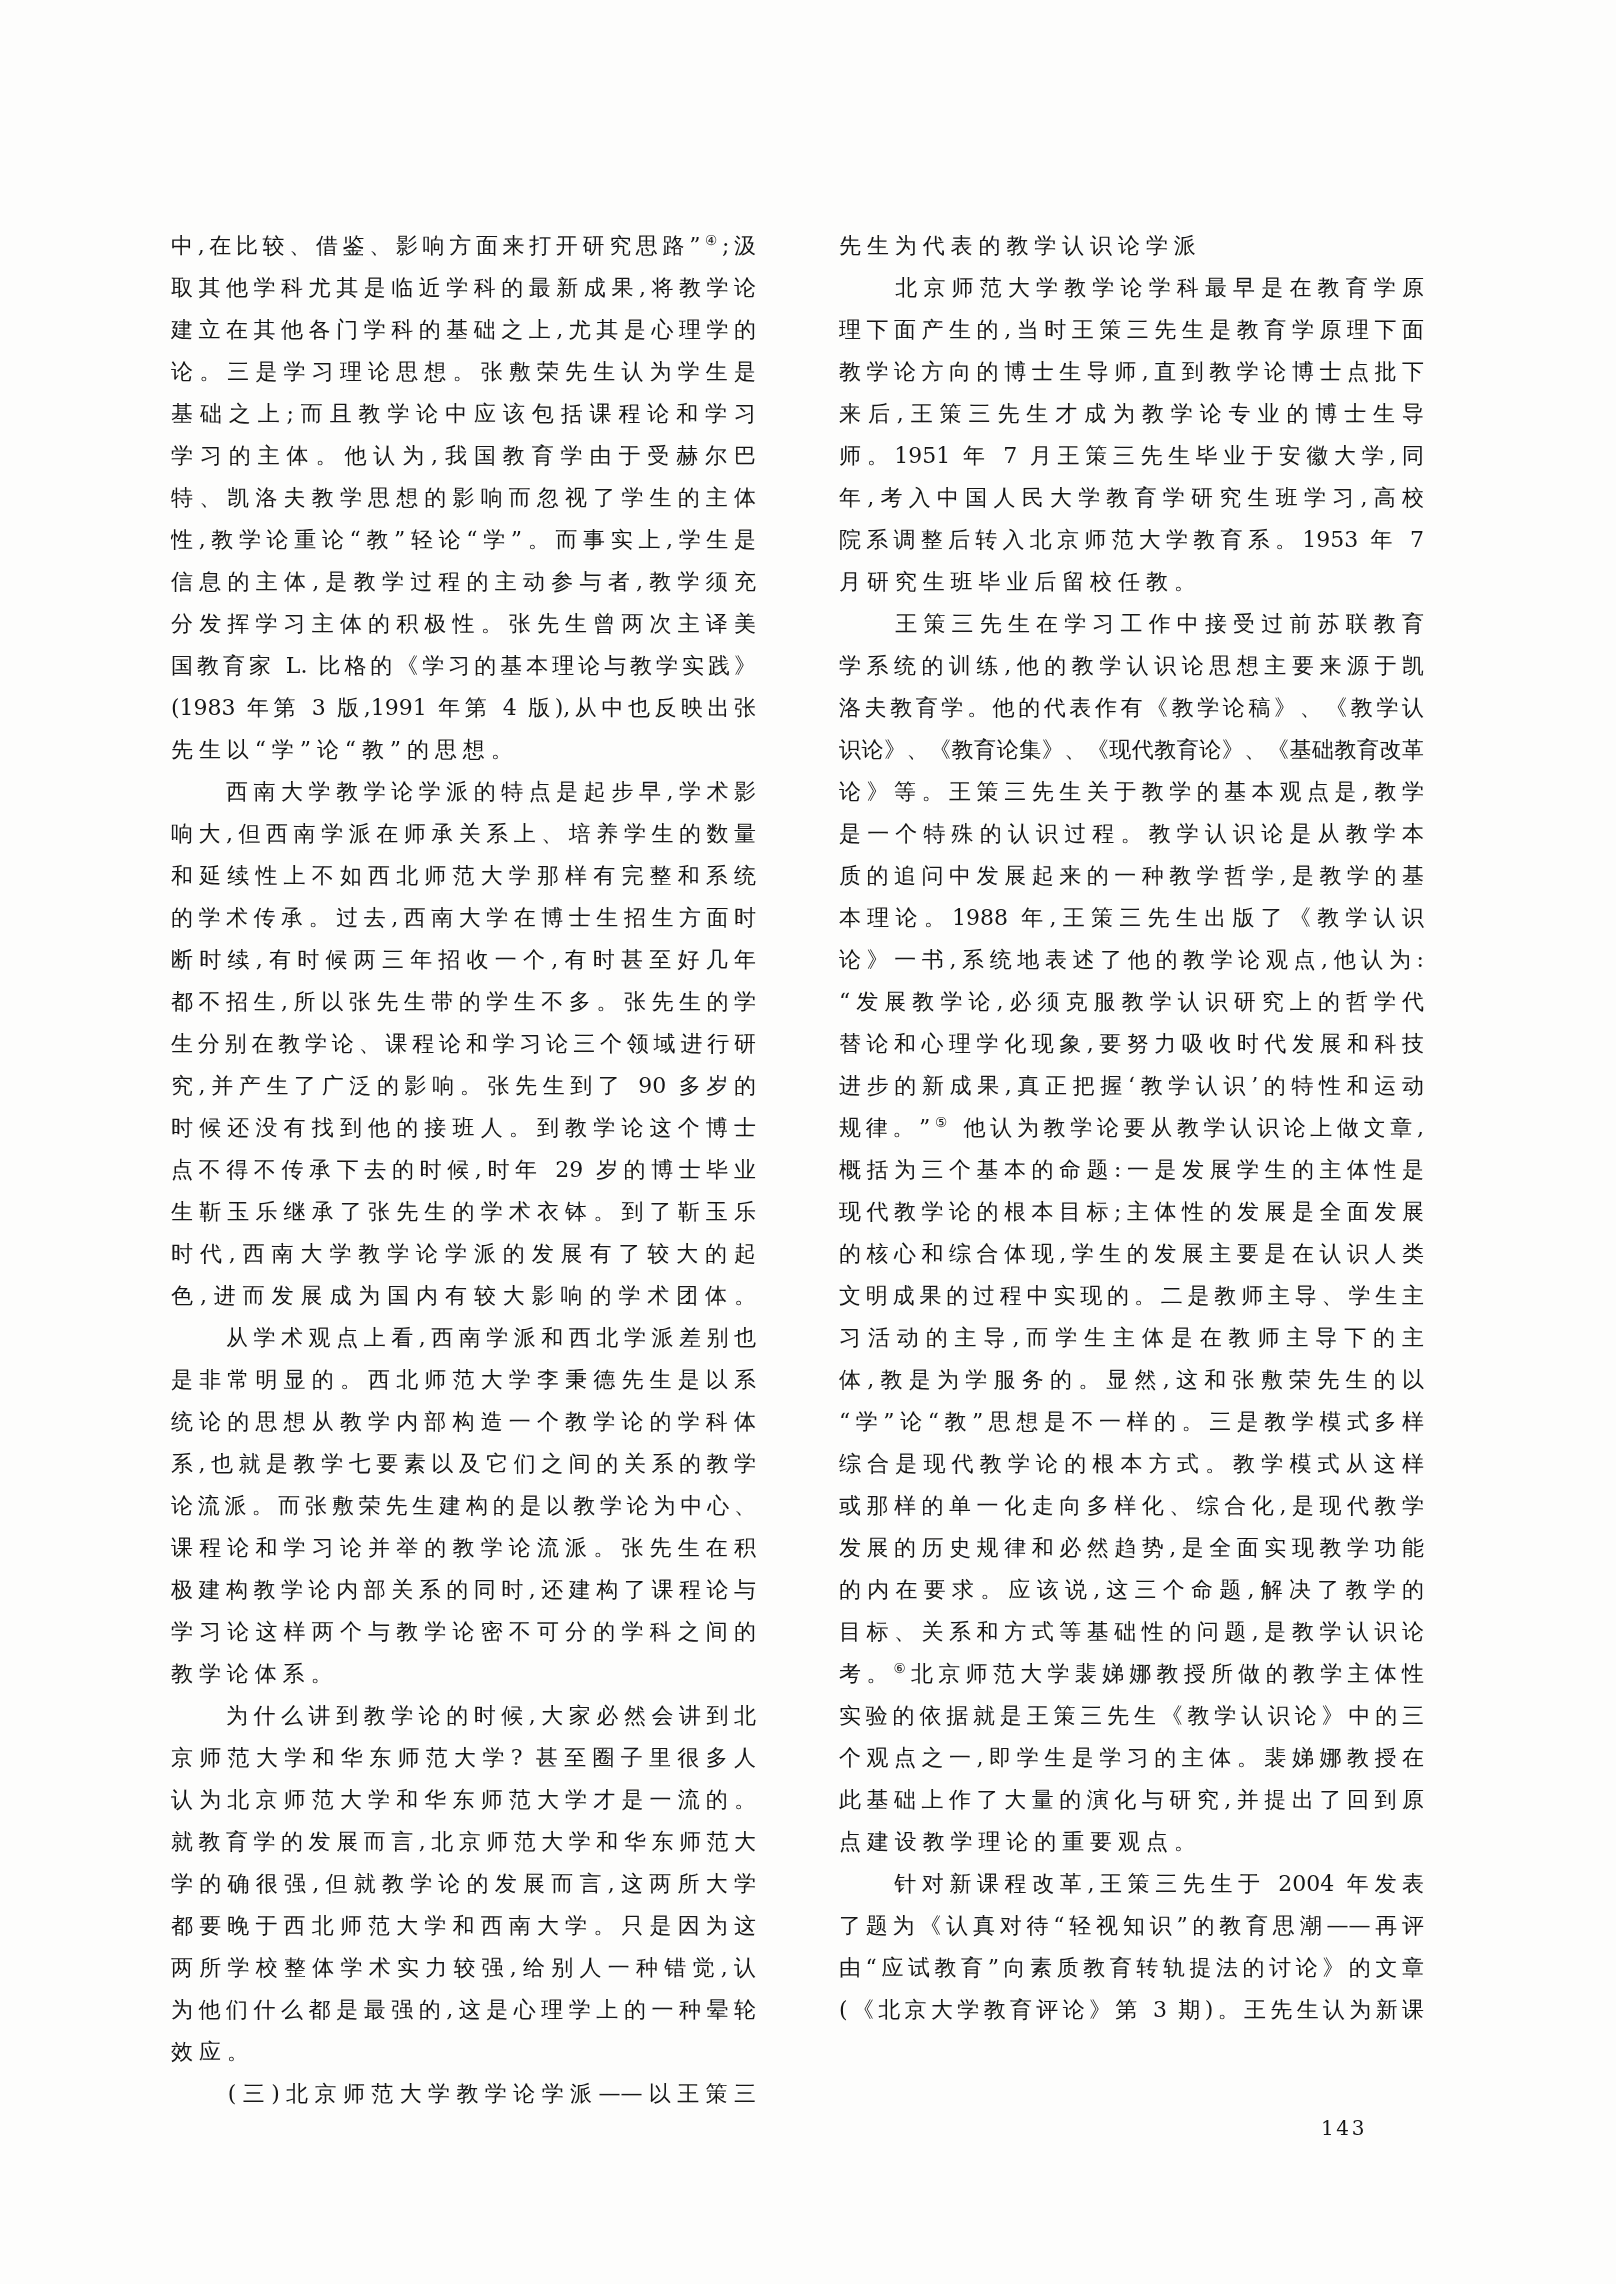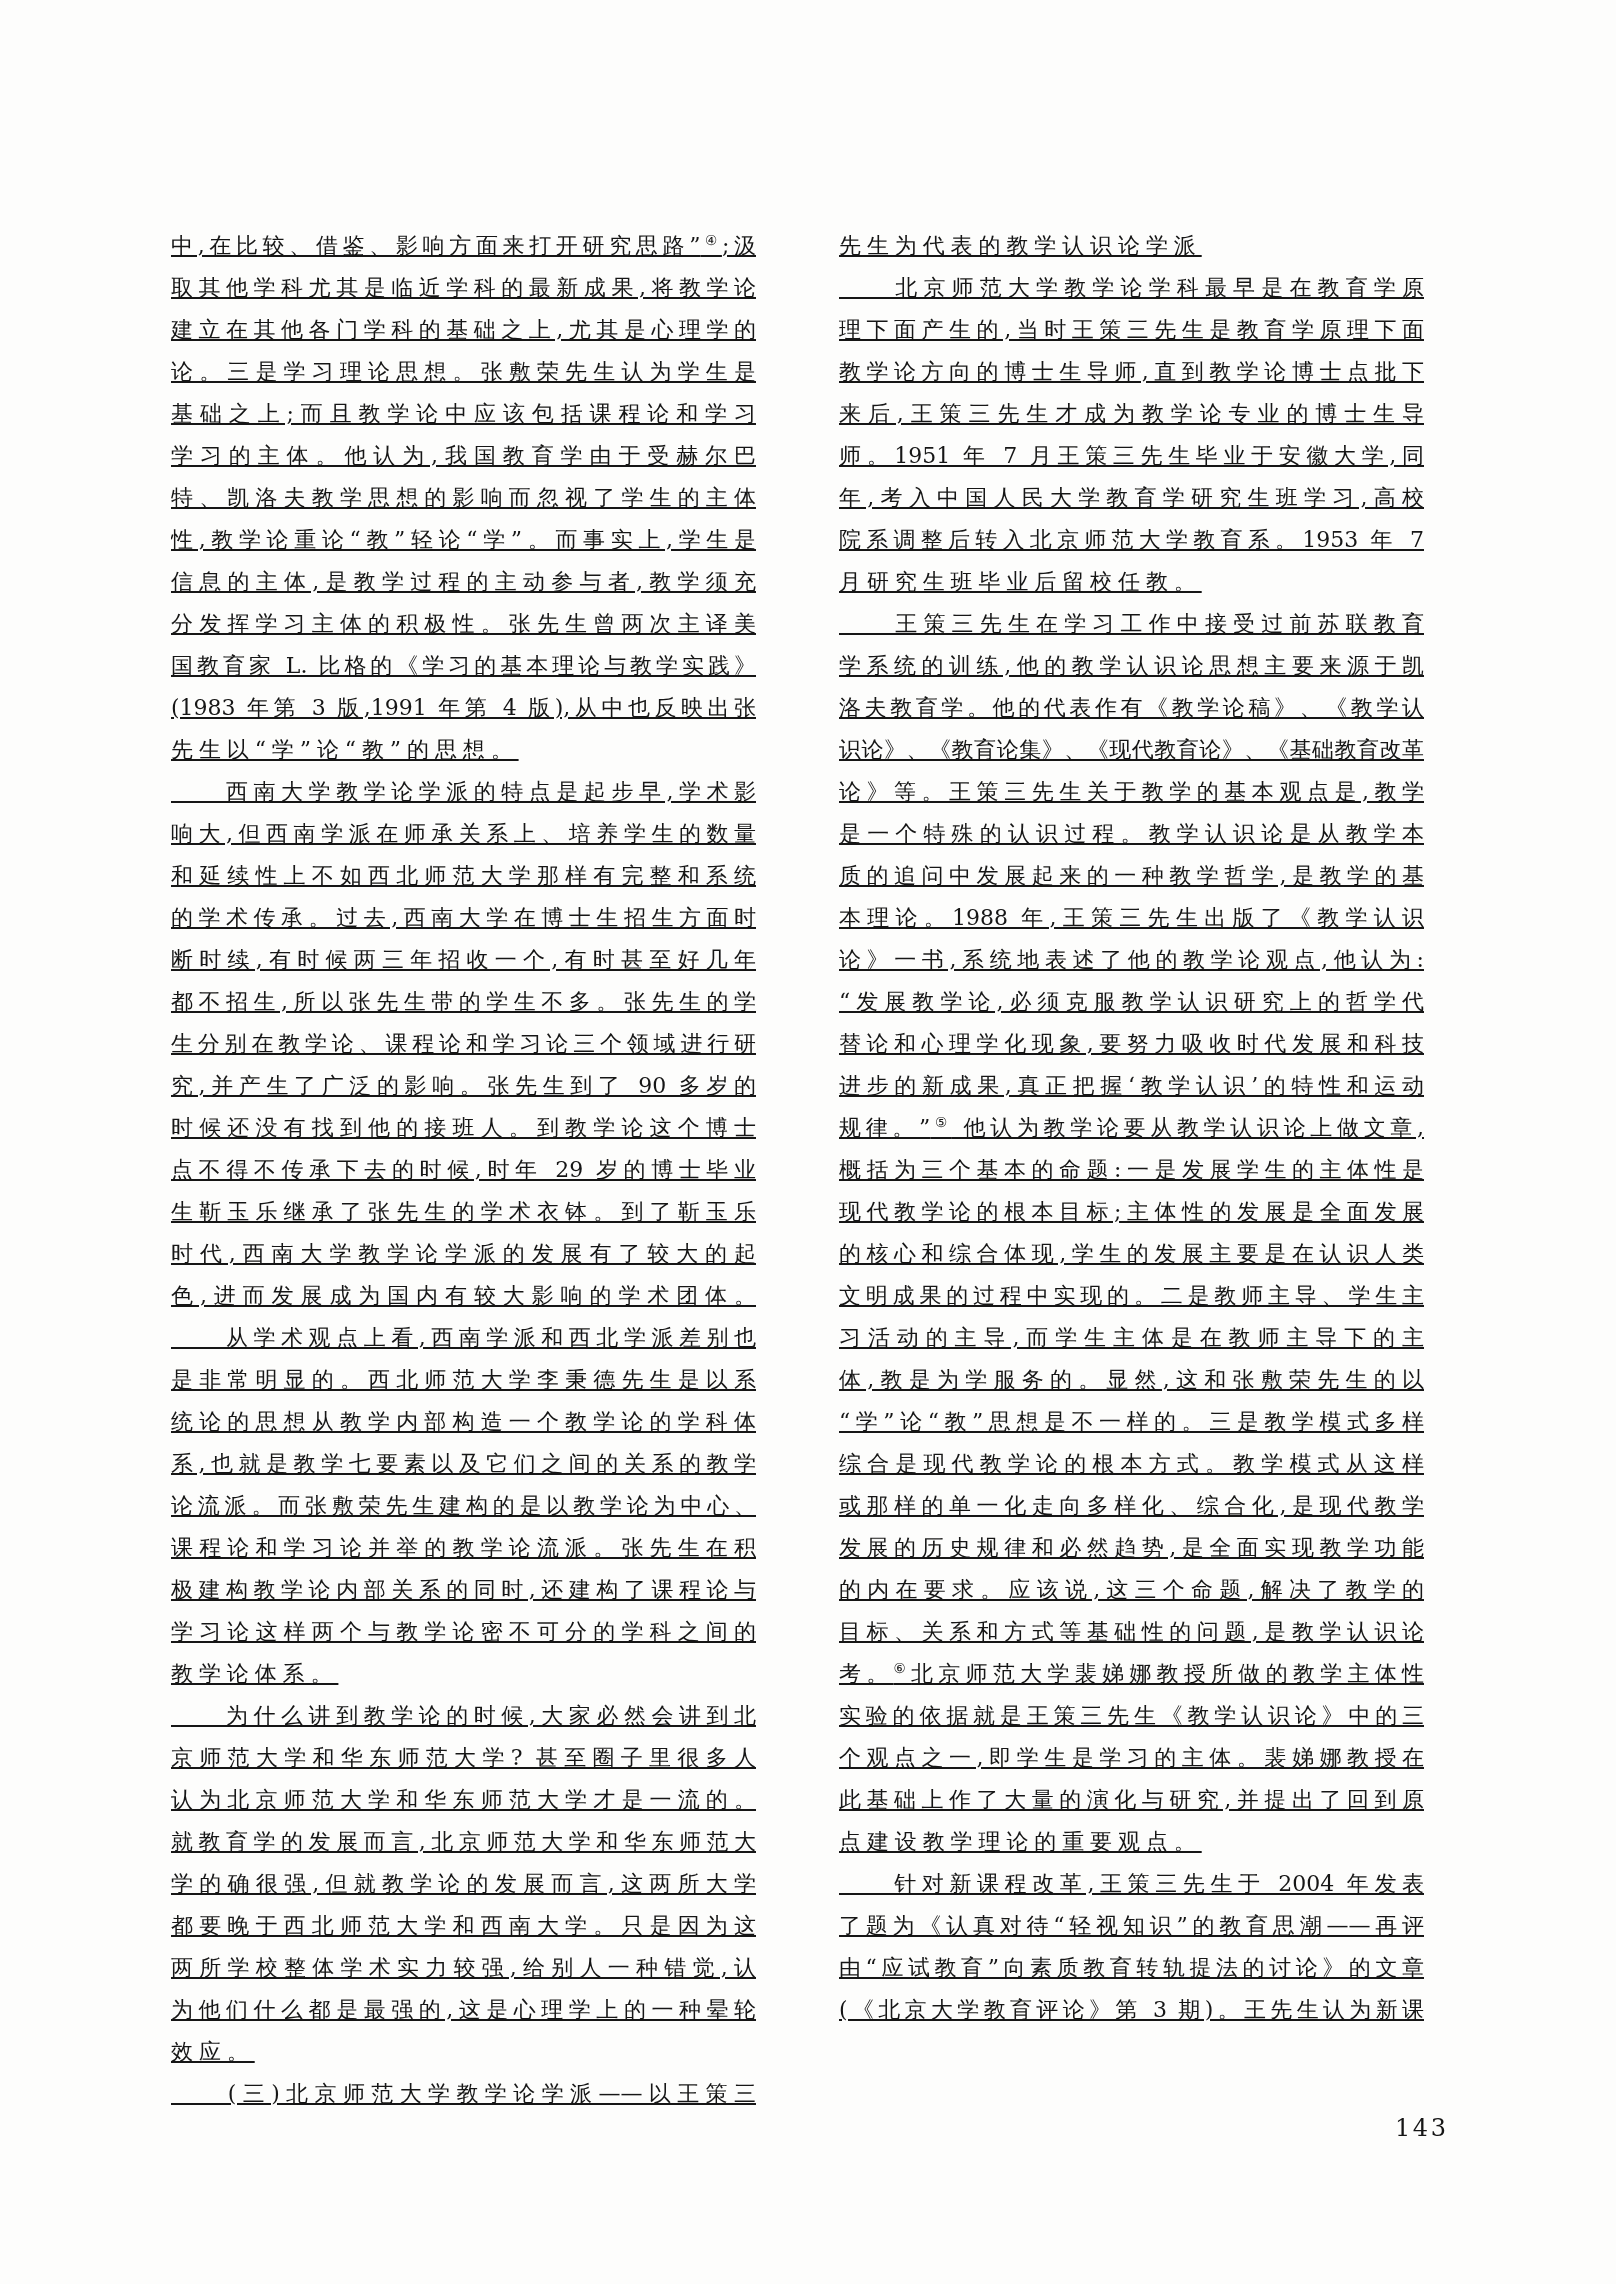--- a/index.html
+++ b/index.html
@@ -13,21 +13,20 @@
     height: 2284px;
     background: #fdfdfc;
     font-family: "DejaVu Serif", "Liberation Serif", serif;
     color: #161616;
     overflow: hidden;
   }
   .column {
     position: absolute;
     top: 225px;
     width: 585px;
-    text-decoration: underline;
   }
   .col-left  { left: 171px; }
   .col-right { left: 839px; }
   .line {
     font-size: 22px;
     line-height: 42px;
     height: 42px;
     overflow: hidden;
     text-align: justify;
     text-align-last: justify;
@@ -38,23 +37,23 @@
     letter-spacing: 5.9px;
   }
   sup.fn {
     font-size: 0.62em;
     vertical-align: super;
     line-height: 0;
     letter-spacing: 0;
   }
   .page-number {
     position: absolute;
-    left: 1395px;
+    left: 1321px;
     top: 2113px;
-    font-size: 24px;
+    font-size: 20px;
     line-height: 31px;
     letter-spacing: 2.6px;
     color: #161616;
   }
 </style>
 </head>
 <body>
 
 <div class="page">
   <div class="column col-left">

